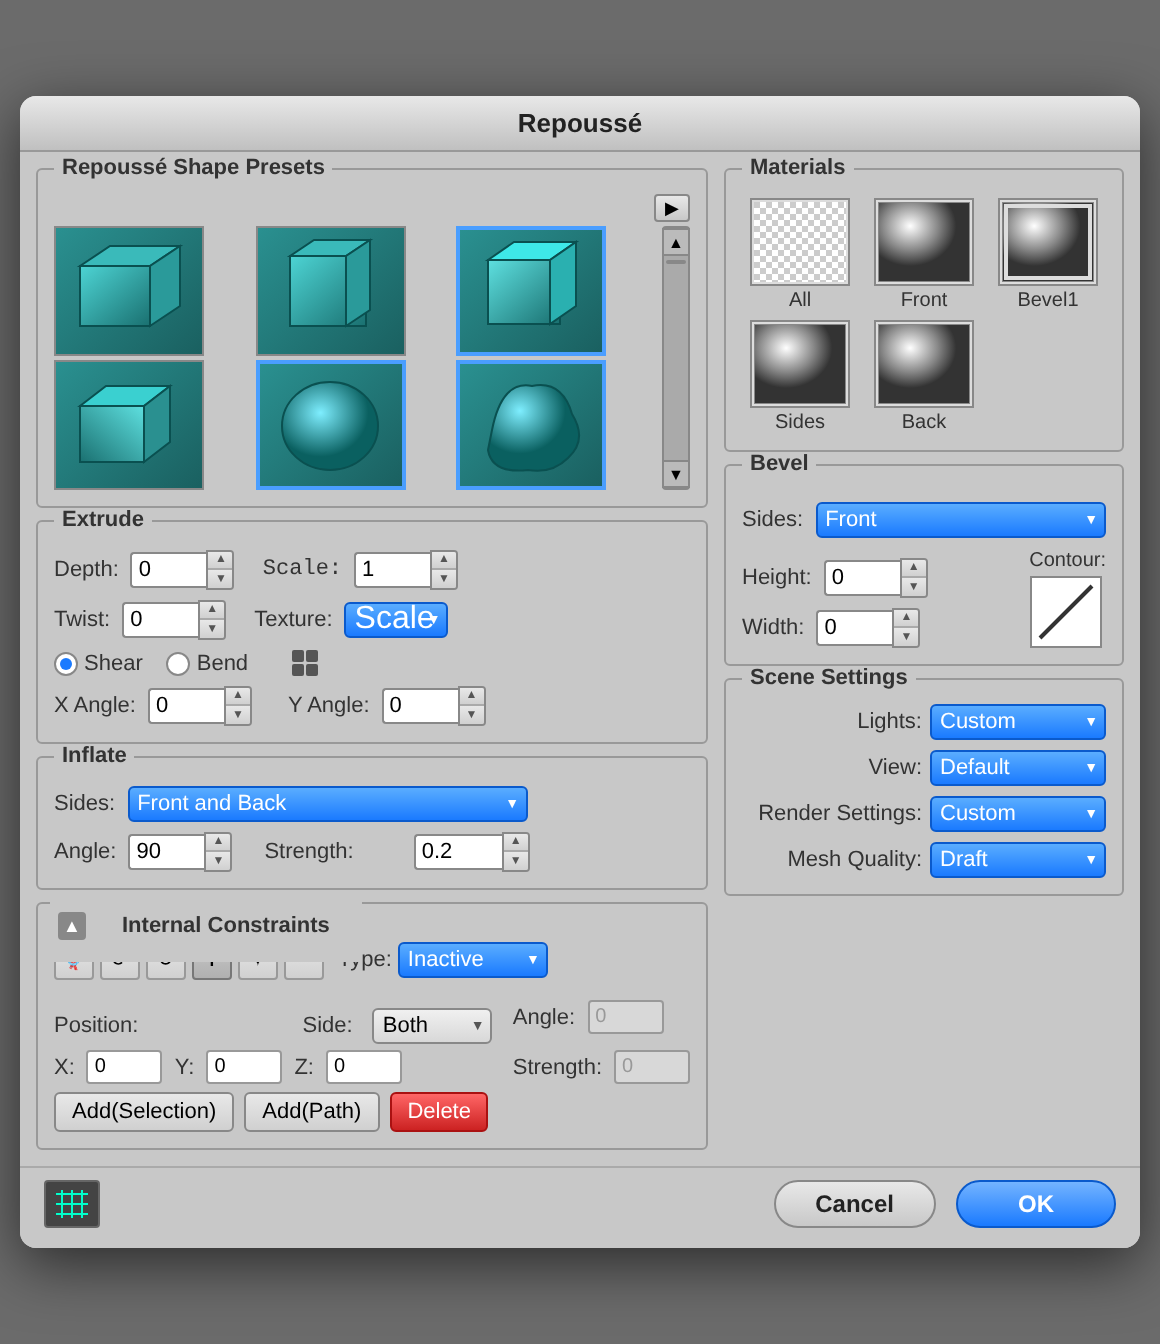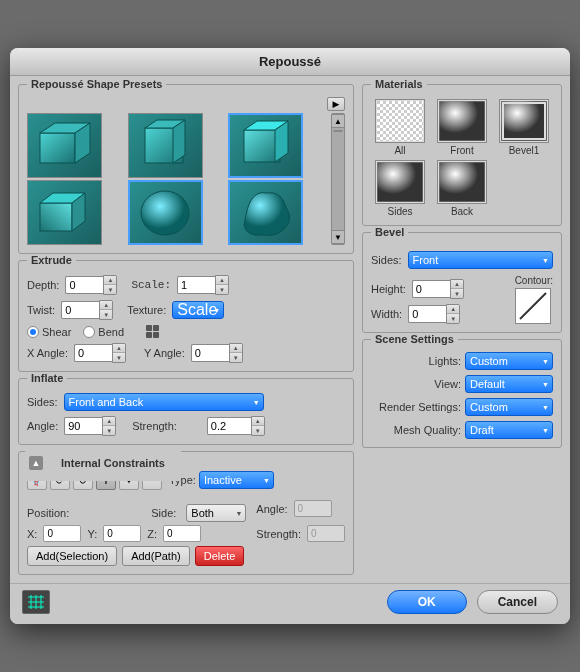--- a/index.html
+++ b/index.html
@@ -820,17 +820,17 @@
             <line x1="2" y1="4" x2="18" y2="4" stroke="#00ffcc" stroke-width="1"></line>
             <line x1="2" y1="9" x2="18" y2="9" stroke="#00ffcc" stroke-width="1"></line>
             <line x1="2" y1="14" x2="18" y2="14" stroke="#00ffcc" stroke-width="1"></line>
             <line x1="5" y1="2" x2="5" y2="16" stroke="#00ffcc" stroke-width="1"></line>
             <line x1="10" y1="2" x2="10" y2="16" stroke="#00ffcc" stroke-width="1"></line>
             <line x1="15" y1="2" x2="15" y2="16" stroke="#00ffcc" stroke-width="1"></line>
           </svg>
       </div>
     </div>
     <div class="bottom-right">
+      <button class="btn btn-cancel">Cancel</button>
       <button class="btn btn-ok">OK</button>
-      <button class="btn btn-cancel">Cancel</button>
     </div>
   </div>
 </div>
 
 </body></html>

